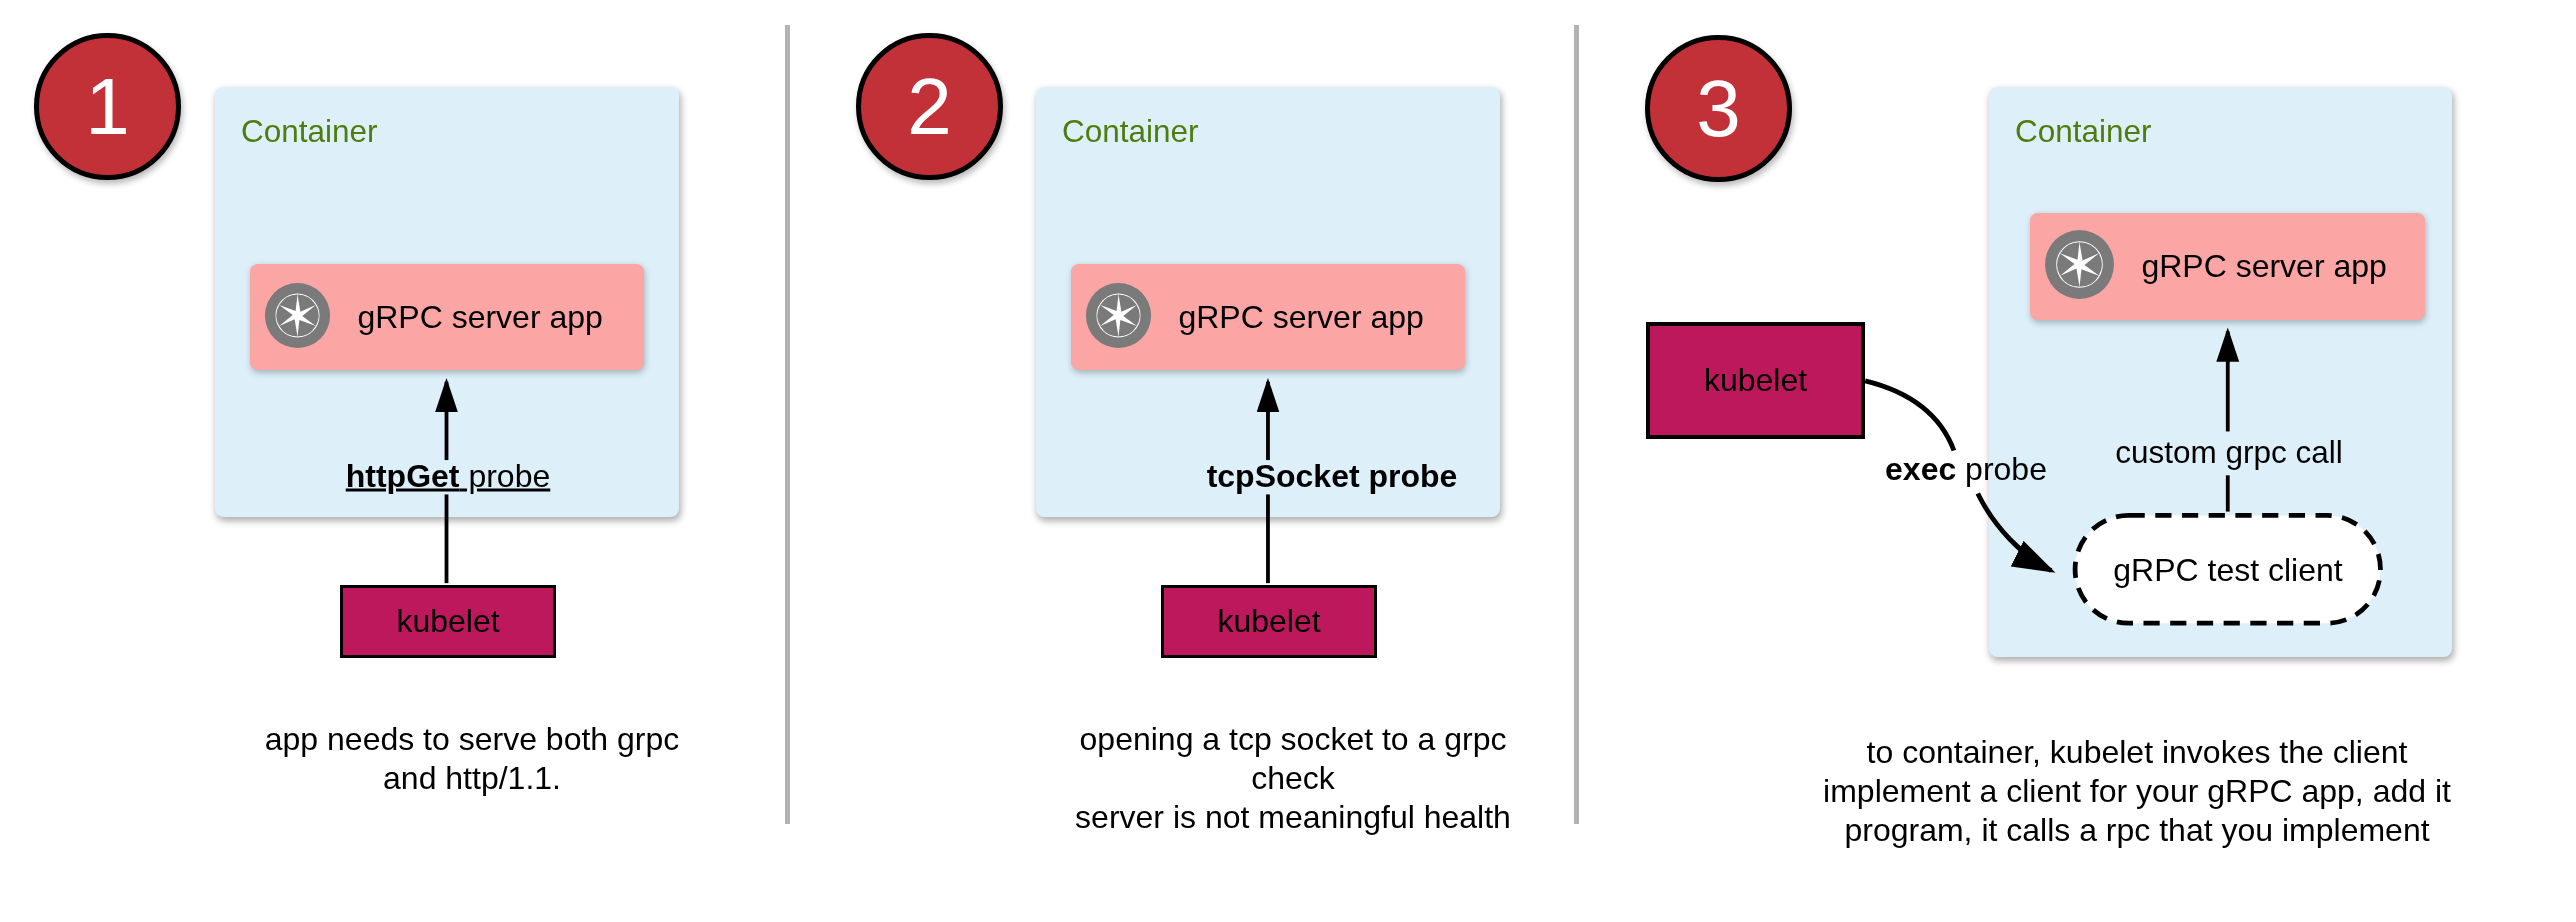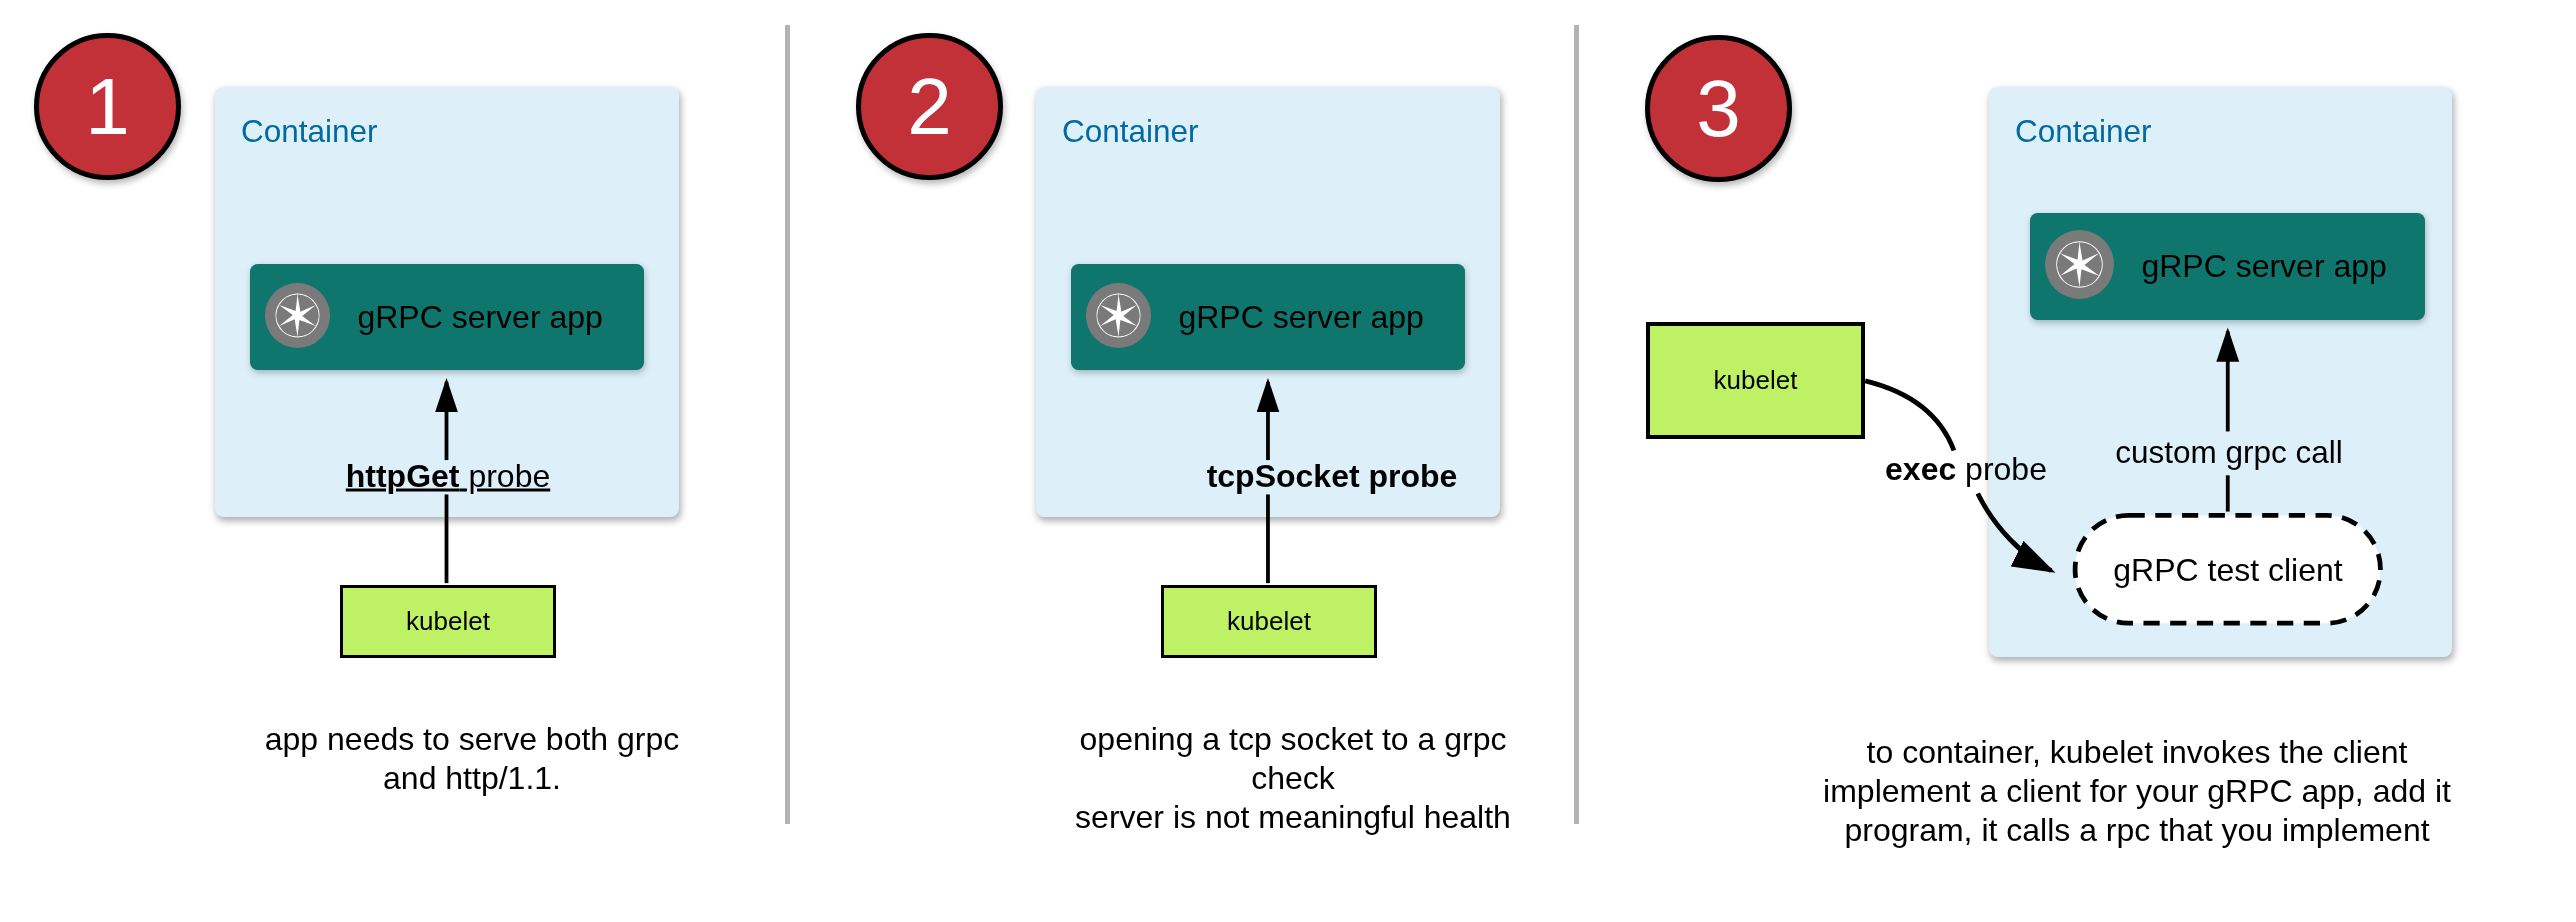--- a/index.html
+++ b/index.html
@@ -13,33 +13,33 @@
     background:#c23038;border:5.7px solid #000;box-sizing:border-box;
     display:flex;align-items:center;justify-content:center;
     color:#fff;font-size:80px;line-height:1;
     box-shadow:1.9px 3.8px 6.7px rgba(0,0,0,0.28);
   }
   .container-box{
     background:#ddf0fa;border-radius:8.6px;
     box-shadow:1.9px 3.8px 7.6px rgba(0,0,0,0.32);
   }
   .container-label{
-    position:absolute;left:26px;top:26px;font-size:31.5px;color:#0369a1;
+    position:absolute;left:26px;top:26px;font-size:31.5px;color:#4d7c0f;
   }
   .appbox{
-    background:#0f766e;border-radius:7.6px;
+    background:#fca5a5;border-radius:7.6px;
     box-shadow:1px 2.9px 6.7px rgba(0,0,0,0.25);
     display:flex;align-items:center;box-sizing:border-box;
     padding-left:13.4px;
   }
   .appbox .applabel{font-size:32px;margin-left:25px;white-space:nowrap;}
   .kubelet-box{
-    background:#bef264;border:3.8px solid #000;box-sizing:border-box;
+    background:#be185d;border:3.8px solid #000;box-sizing:border-box;
     display:flex;align-items:center;justify-content:center;
-    font-size:26px;
+    font-size:32px;
   }
   .probe-label{
     transform:translate(-50%,-50%);font-size:32px;white-space:nowrap;
     text-align:center;
   }
   .edge-label{
     transform:translate(-50%,-50%);font-size:31.5px;white-space:nowrap;
     text-align:right;
   }
   .caption{

